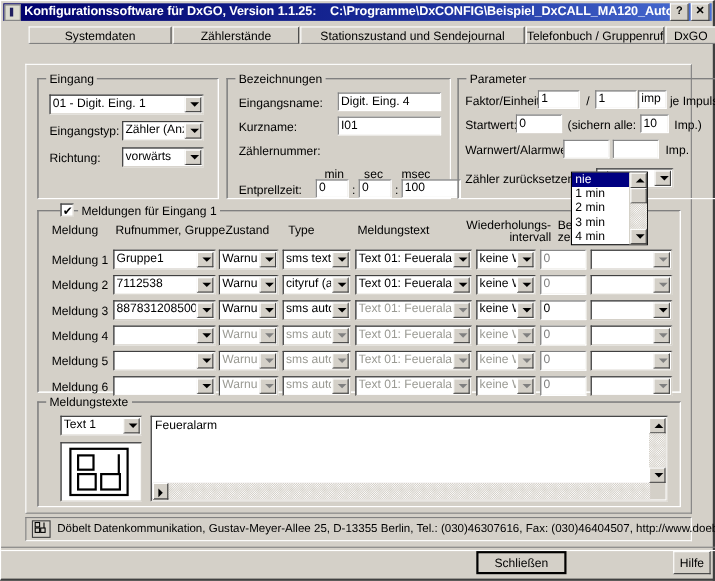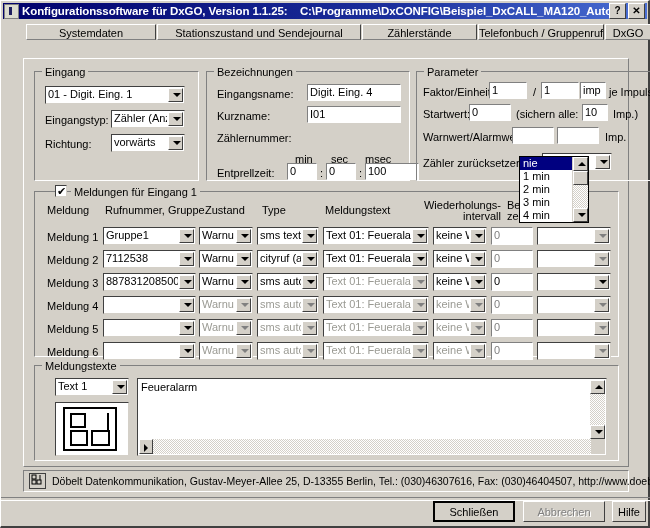--- a/index.html
+++ b/index.html
@@ -257,22 +257,22 @@
       &nbsp;&nbsp;&nbsp;<span class="path">C:\Programme\DxCONFIG\Beispiel_DxCALL_MA120_Auto.gsm</span>
     </div>
     <div class="tb-btns">
       <div class="tb-btn">?</div>
       <div class="tb-btn">✕</div>
     </div>
   </div>
 
   <div class="tabrow tabrow1">
     <div class="tab" style="width:130px">Systemdaten</div>
+    <div class="tab" style="width:115px">Zählerstände</div>
     <div class="tab" style="width:204px">Stationszustand und Sendejournal</div>
-    <div class="tab" style="width:115px">Zählerstände</div>
     <div class="tab" style="width:126px">Telefonbuch / Gruppenruf</div>
     <div class="tab" style="width:46px">DxGO</div>
   </div>
 
 
   <div class="client">
 
     <div class="group" style="left:10px;top:12px;width:165px;height:110px">
       <div class="inner-b"></div>
       <div class="group-title">Eingang</div>
@@ -780,16 +780,15 @@
         <rect x="7" y="6" width="4" height="4" fill="none" stroke="#000" stroke-width="1"></rect>
         <line x1="10" y1="1" x2="10" y2="6" stroke="#000" stroke-width="1"></line>
       </svg>
     </div>
     <div class="status-txt">Döbelt Datenkommunikation, Gustav-Meyer-Allee 25, D-13355 Berlin, Tel.: (030)46307616, Fax: (030)46404507, http://www.doebelt.de</div>
   </div>
 
   <div class="sep"></div>
 
   <div class="btn def" style="left:432px;top:500px;width:82px">Schließen</div>
-  <div class="btn dis" style="left:522px;top:500px;width:82px">Abbrechen</div>
   <div class="btn" style="left:611px;top:500px;width:34px">Hilfe</div>
 
 </div>
 
 </body></html>

